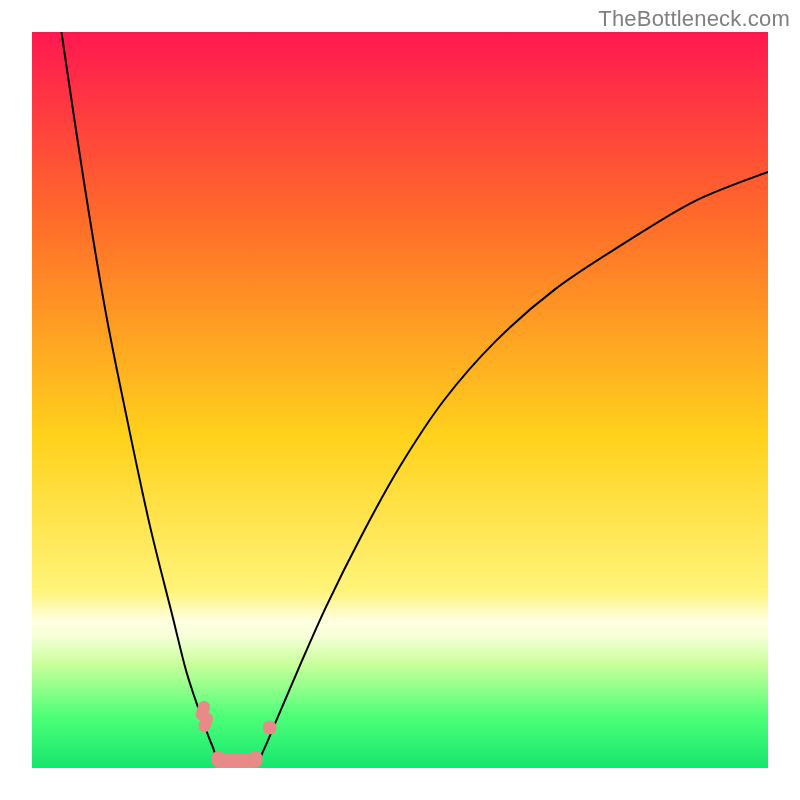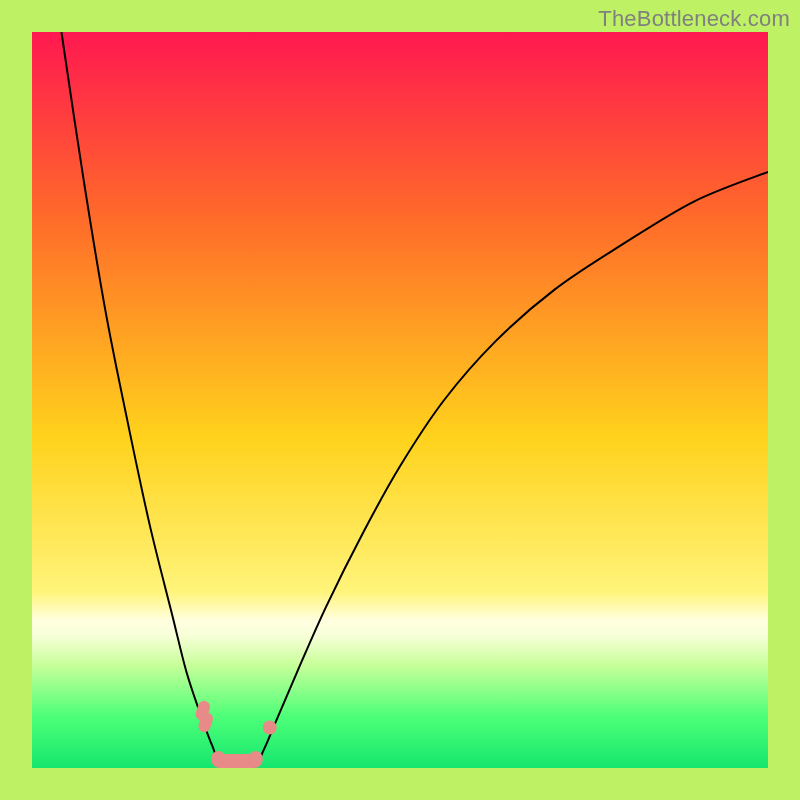--- a/index.html
+++ b/index.html
@@ -8,21 +8,21 @@
     width: 800px;
     height: 800px;
     overflow: hidden;
     background: #000;
     font-family: Arial, Helvetica, sans-serif;
   }
   .outer {
     position: relative;
     width: 800px;
     height: 800px;
-    background: #bef264;
+    background: #ffffff;
   }
   .plot-area {
     position: absolute;
     left: 32px;
     top: 32px;
     width: 736px;
     height: 736px;
     overflow: hidden;
   }
   .plot-area svg {

